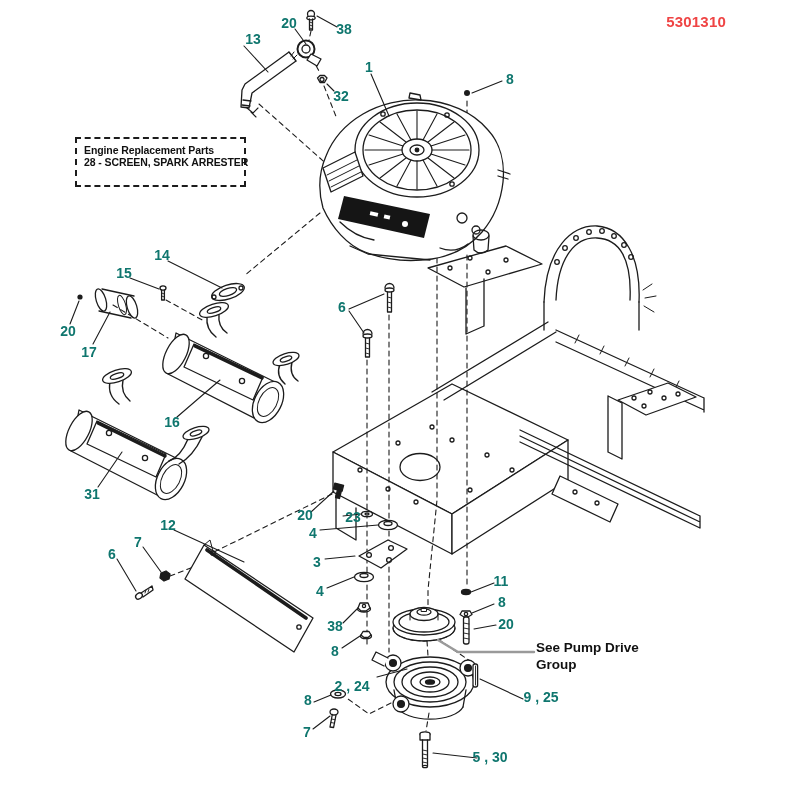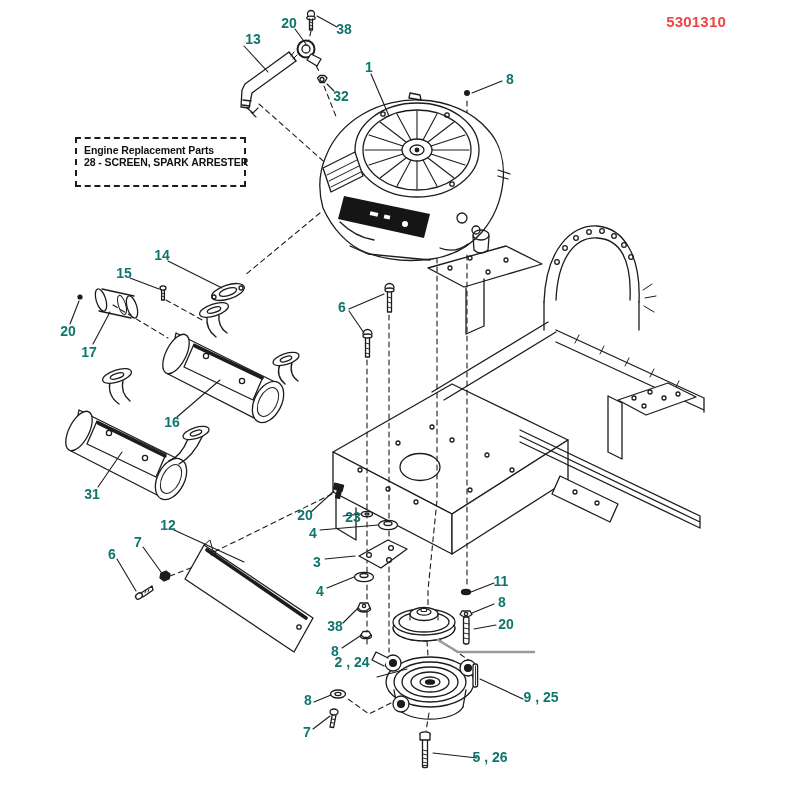--- a/index.html
+++ b/index.html
@@ -391,20 +391,24 @@
   <path d="M534,652 L458,652 L438,640" stroke="#9a9a9a" stroke-width="2.4"></path>
 </svg>
 
   <div class="docnum">5301310</div>
 
   <div class="notebox">
     <span>Engine Replacement Parts</span>
     <span>28 - SCREEN, SPARK ARRESTER</span>
   </div>
 
+  <div class="pumpnote">
+    <div>See Pump Drive</div>
+    <div>Group</div>
+  </div>
 
   <div class="callout" style="left:289px;top:23px">20</div>
   <div class="callout" style="left:344px;top:29px">38</div>
   <div class="callout" style="left:253px;top:39px">13</div>
   <div class="callout" style="left:341px;top:96px">32</div>
   <div class="callout" style="left:369px;top:67px">1</div>
   <div class="callout" style="left:510px;top:79px">8</div>
   <div class="callout" style="left:162px;top:255px">14</div>
   <div class="callout" style="left:124px;top:273px">15</div>
   <div class="callout" style="left:68px;top:331px">20</div>
@@ -418,18 +422,18 @@
   <div class="callout" style="left:317px;top:562px">3</div>
   <div class="callout" style="left:320px;top:591px">4</div>
   <div class="callout" style="left:168px;top:525px">12</div>
   <div class="callout" style="left:138px;top:542px">7</div>
   <div class="callout" style="left:112px;top:554px">6</div>
   <div class="callout" style="left:335px;top:626px">38</div>
   <div class="callout" style="left:335px;top:651px">8</div>
   <div class="callout" style="left:501px;top:581px">11</div>
   <div class="callout" style="left:502px;top:602px">8</div>
   <div class="callout" style="left:506px;top:624px">20</div>
-  <div class="callout" style="left:352px;top:662px">2 , 24</div>
+  <div class="callout" style="left:352px;top:686px">2 , 24</div>
   <div class="callout" style="left:541px;top:697px">9 , 25</div>
   <div class="callout" style="left:308px;top:700px">8</div>
   <div class="callout" style="left:307px;top:732px">7</div>
-  <div class="callout" style="left:490px;top:757px">5 , 26</div>
+  <div class="callout" style="left:490px;top:757px">5 , 30</div>
 </div>
 
 </body></html>

